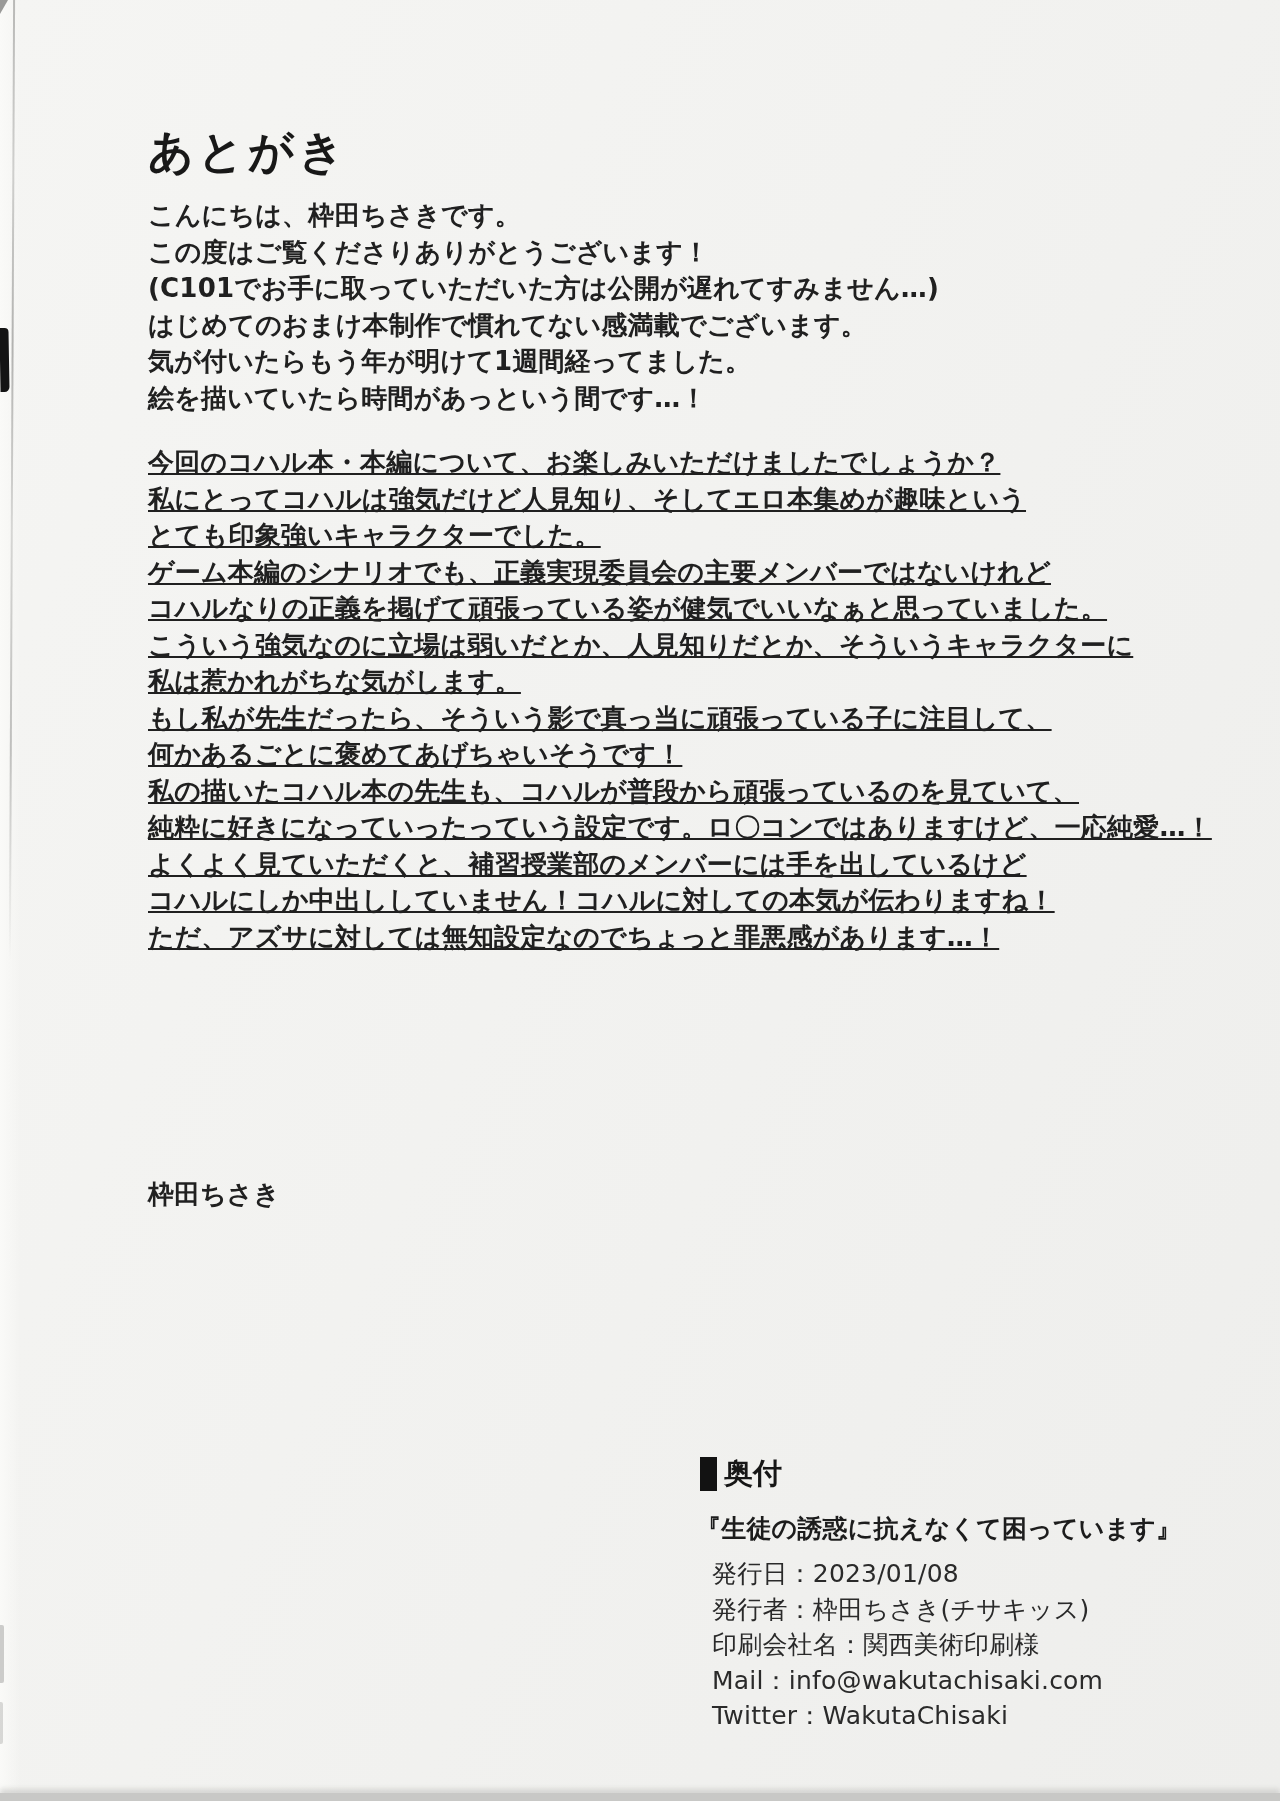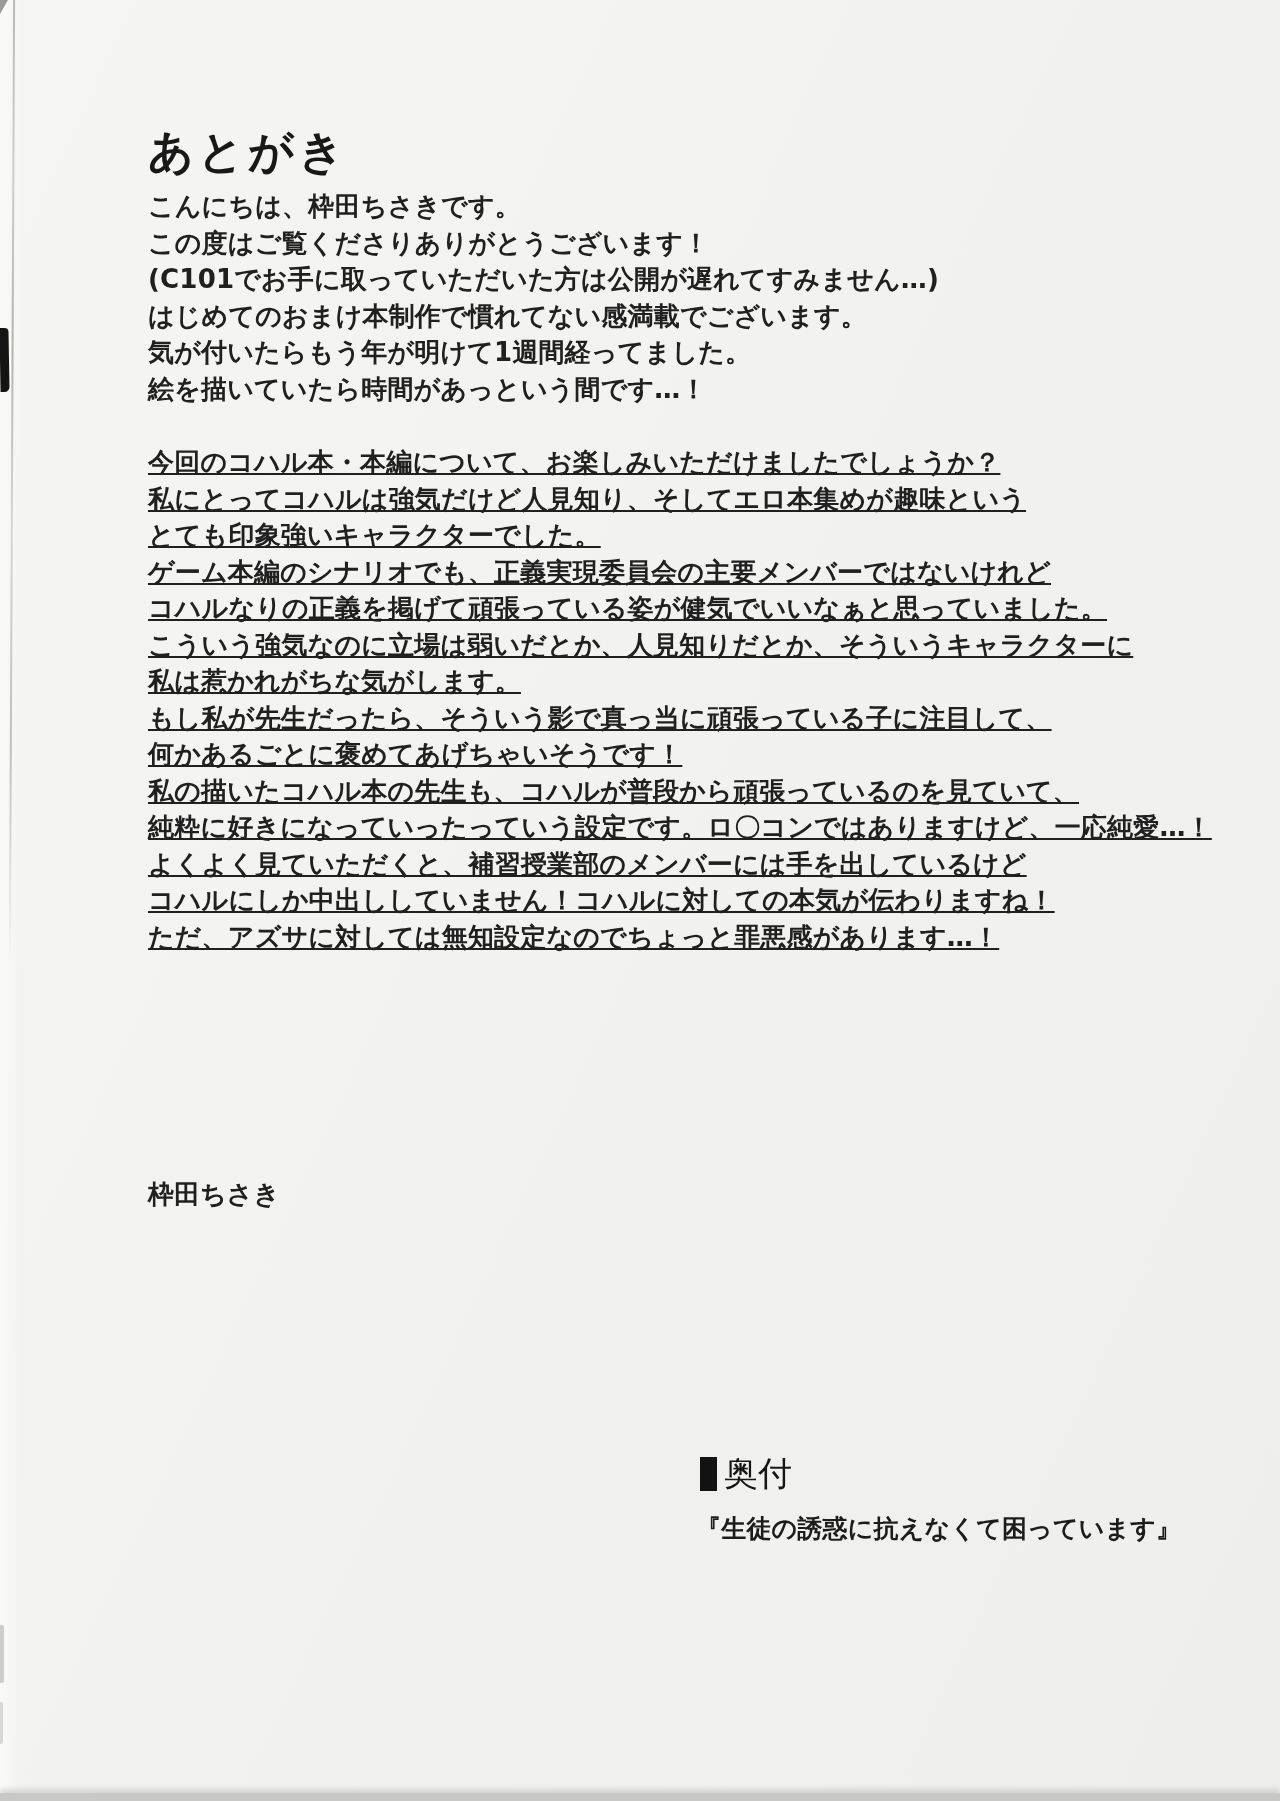--- a/index.html
+++ b/index.html
@@ -82,36 +82,36 @@
   .para {
     position: absolute;
     left: 148px;
     font-size: 26px;
     font-weight: 700;
     line-height: 36.5px;
     letter-spacing: 0.2px;
     white-space: pre-line;
     color: #202020;
   }
-  .para-1 { top: 188px; }
+  .para-1 { top: 197px; }
   .para-2 { top: 444px; text-decoration: underline; }
   .para-3 { top: 958px; }
   .signature {
     position: absolute;
     left: 148px; top: 1177px;
     font-size: 26px;
     font-weight: 700;
     color: #202020;
     white-space: pre;
   }
   .colophon-heading {
     position: absolute;
     left: 700px; top: 1455px;
-    font-size: 34px;
-    font-weight: 400;
+    font-size: 29px;
+    font-weight: 700;
     line-height: 36px;
     color: #161616;
     display: flex;
     align-items: flex-end;
   }
   .colophon-marker {
     display: inline-block;
     width: 17px; height: 34px;
     background: #121212;
     margin-right: 7px;
@@ -175,14 +175,19 @@
 
   <div class="signature">枠田ちさき</div>
 
   <div class="colophon-heading">
     <span class="colophon-marker"></span>
     <span>奥付</span>
   </div>
 
   <div class="colophon-book-title">『生徒の誘惑に抗えなくて困っています』</div>
 
+  <div class="colophon-details">発行日：2023/01/08
+発行者：枠田ちさき(チサキッス)
+印刷会社名：関西美術印刷様
+Mail：info@wakutachisaki.com
+Twitter：WakutaChisaki</div>
 
 </div>
 
 </body></html>

